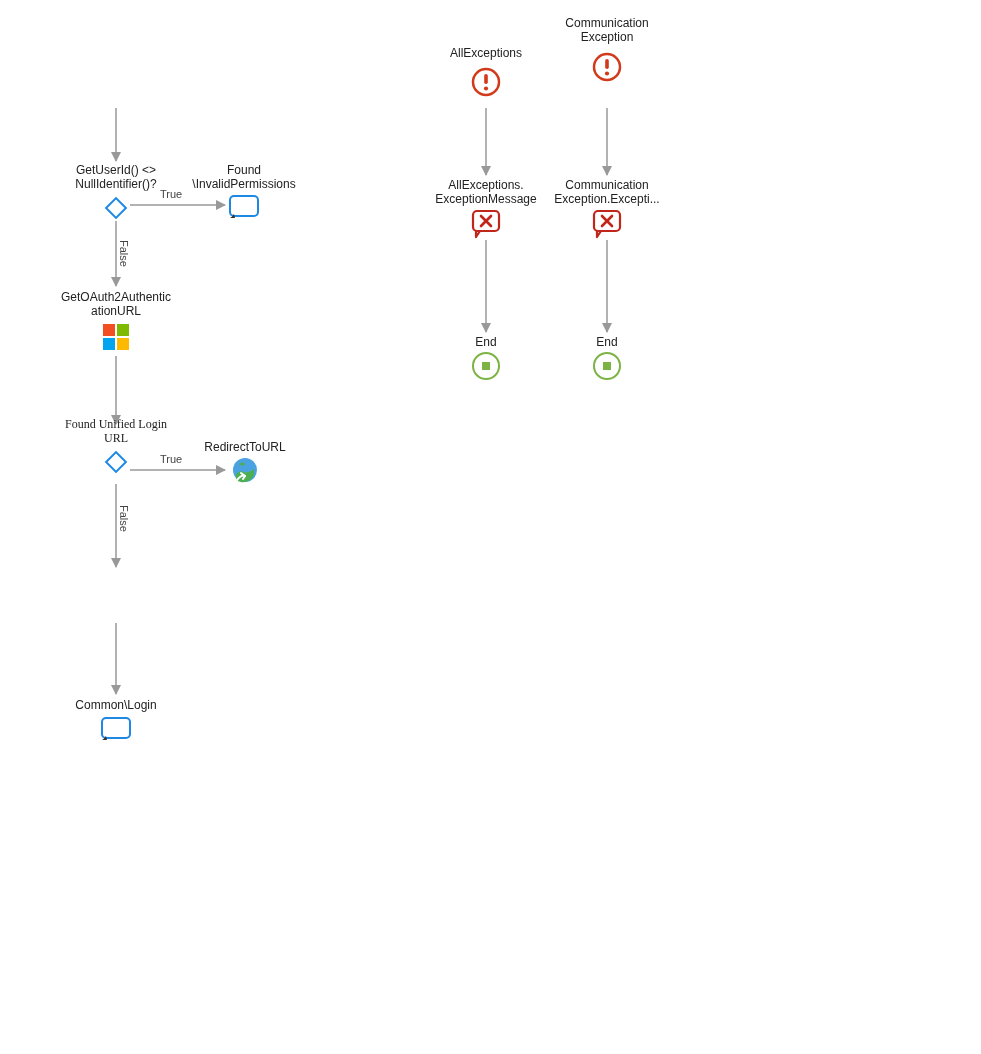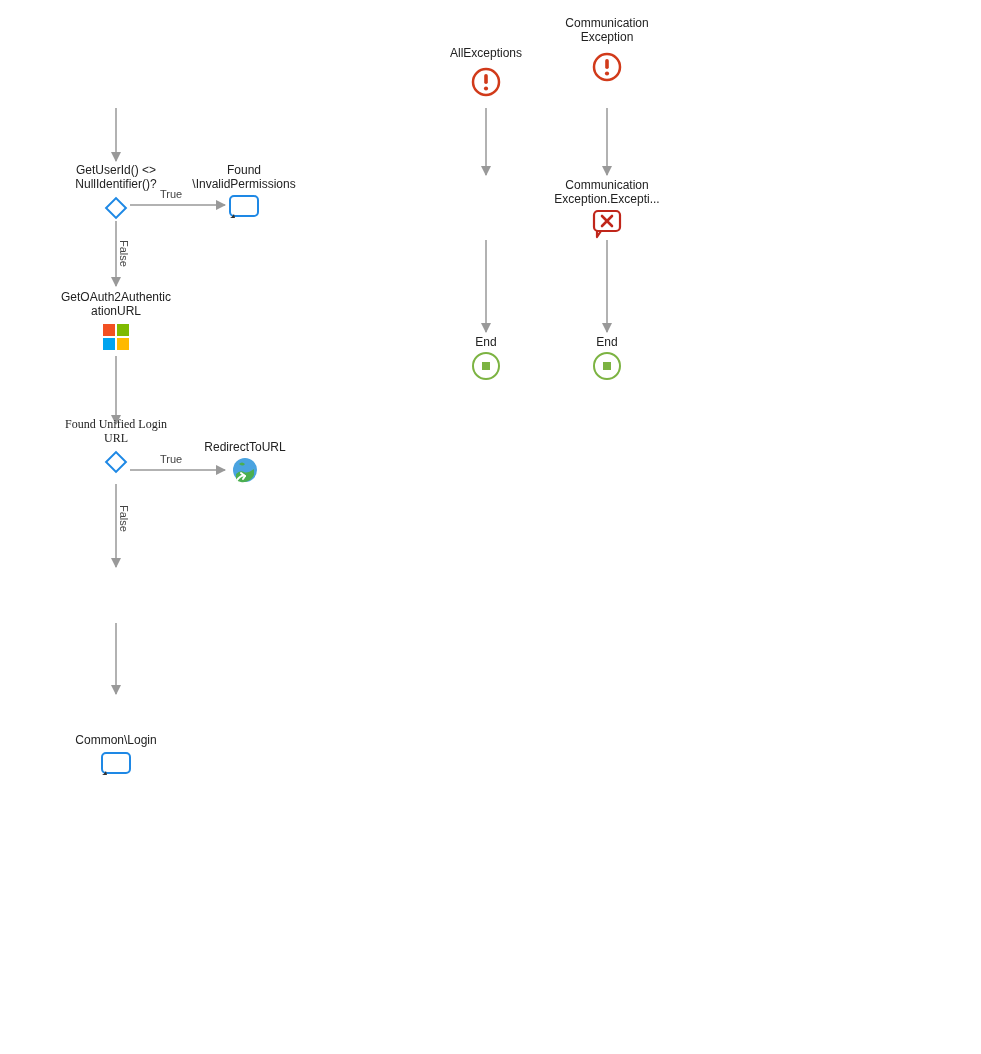--- a/index.html
+++ b/index.html
@@ -128,41 +128,53 @@
       <circle cx="14" cy="14" r="12" fill="#4aa3e0"></circle>
       <path d="M5 18 q4 -4 8 -2 q3 2 10 -3 v6 a12 12 0 0 1 -18 5 z" fill="#4caf50"></path>
       <path d="M8 8 q3 -3 6 0 q -2 3 -6 0 z" fill="#4caf50"></path>
       <path d="M6 24 q 5 -6 8 -4" stroke="#fff" stroke-width="2" fill="none" stroke-linecap="round"></path>
       <path d="M10 17 l4 3 l-2 3" stroke="#fff" stroke-width="2" fill="none" stroke-linecap="round" stroke-linejoin="round"></path>
     </svg>
   </span>
 </div>
 
 
-<div class="node" style="left:64px; top:698px; width:104px;margin-top:35px;">
+<div class="node" style="left:64px; top:698px; width:104px;">
   <span class="node-label">Common\Login</span>
   <span class="icon-wrap" style="margin-top:4px;">
     <svg width="32" height="26" viewBox="0 0 32 26">
       <rect x="2" y="2" width="28" height="20" rx="4" ry="4" fill="#fff" stroke="#1e88e5" stroke-width="2"></rect>
       <path d="M6 20 q -2 3 -4 4 l 5 0 z" fill="#333"></path>
     </svg>
   </span>
 </div>
 
 <div class="node" style="left:440px; top:30px; width:92px;margin-top:16px;">
   <span class="node-label">AllExceptions</span>
   <span class="icon-wrap" style="margin-top:6px;">
     <svg width="32" height="32" viewBox="0 0 32 32">
       <circle cx="16" cy="16" r="13" fill="#fff" stroke="#d13a1a" stroke-width="2.5"></circle>
       <rect x="14.2" y="8" width="3.6" height="10" rx="1.8" fill="#d13a1a"></rect>
       <circle cx="16" cy="22.5" r="2.1" fill="#d13a1a"></circle>
     </svg>
   </span>
 </div>
 
+<div class="node" style="left:426px; top:178px; width:120px;">
+  <span class="node-label">AllExceptions.
+ExceptionMessage</span>
+  <span class="icon-wrap" style="margin-top:2px;">
+    <svg width="32" height="30" viewBox="0 0 32 30">
+      <rect x="3" y="2" width="26" height="20" rx="4" ry="4" fill="#fff" stroke="#c0261a" stroke-width="2.2"></rect>
+      <path d="M10 22 l-4 6 l0 -6 z" fill="#fff" stroke="#c0261a" stroke-width="2.2" stroke-linejoin="round"></path>
+      <line x1="11" y1="7" x2="21" y2="17" stroke="#c0261a" stroke-width="2.6" stroke-linecap="round"></line>
+      <line x1="21" y1="7" x2="11" y2="17" stroke="#c0261a" stroke-width="2.6" stroke-linecap="round"></line>
+    </svg>
+  </span>
+</div>
 
 <div class="node" style="left:460px; top:335px; width:52px;">
   <span class="node-label">End</span>
   <span class="icon-wrap" style="margin-top:2px;">
     <svg width="30" height="30" viewBox="0 0 30 30">
       <circle cx="15" cy="15" r="13" fill="#fff" stroke="#7cb342" stroke-width="2"></circle>
       <rect x="11" y="11" width="8" height="8" fill="#7cb342"></rect>
     </svg>
   </span>
 </div>

